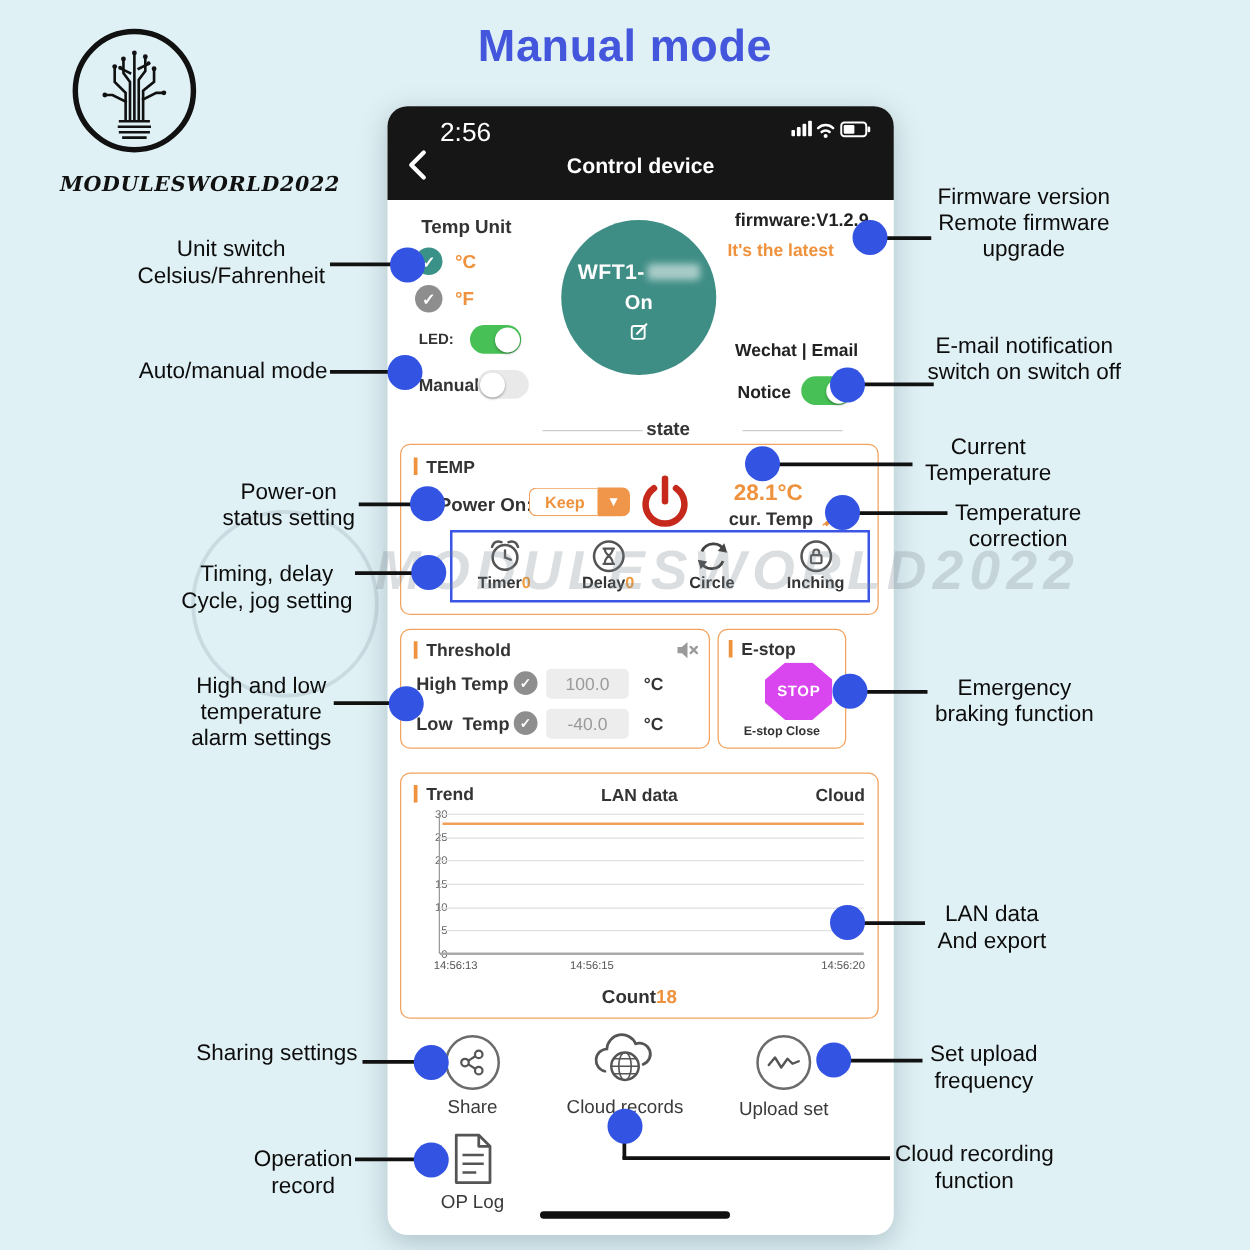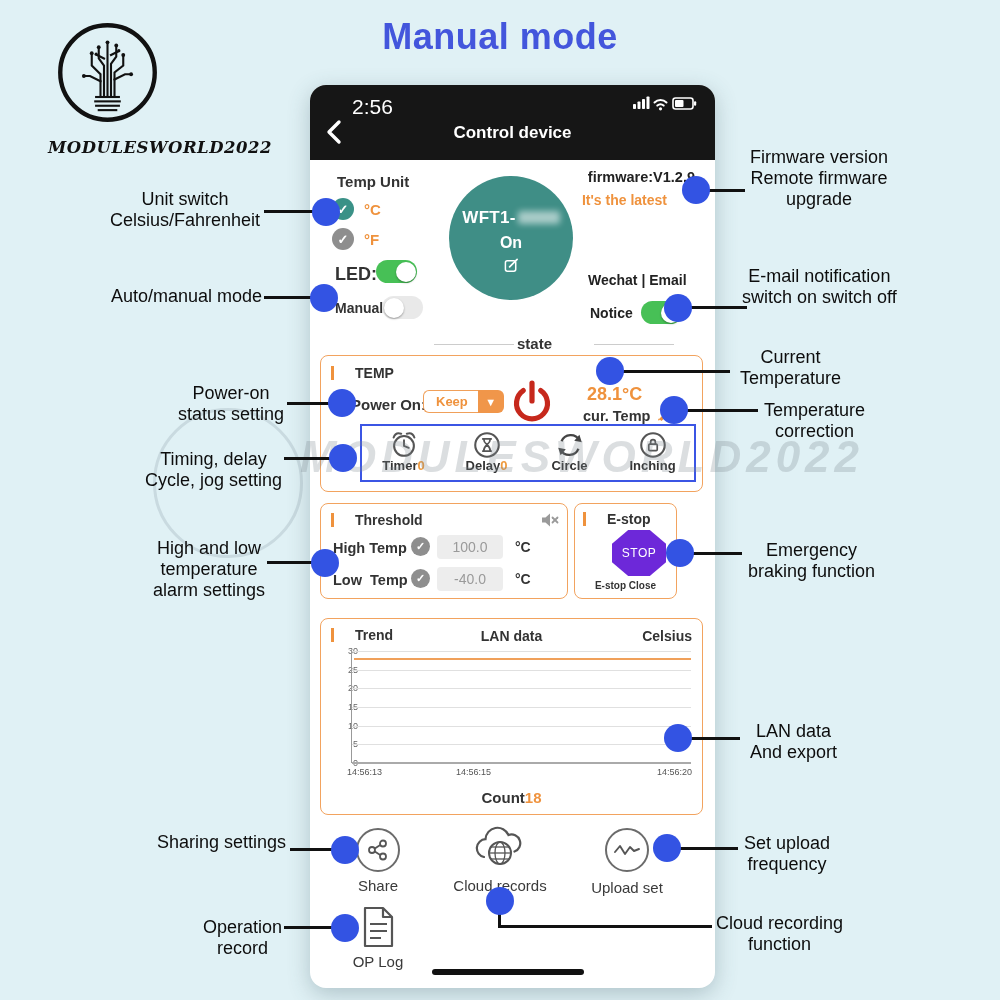--- a/index.html
+++ b/index.html
@@ -88,21 +88,21 @@
   .dev-name { margin-top:32px; font-size:17px; font-weight:700; letter-spacing:0.3px; }
   .blur-blob {
     display:inline-block; width:42px; height:13px; margin-left:2px; vertical-align:-1px;
     background:rgba(255,255,255,0.55); border-radius:3px; filter:blur(3px);
   }
   .dev-state { margin-top:6px; font-size:16px; font-weight:700; }
   .dev-edit { margin-top:6px; }
   .state-divider { position:absolute; top:250px; left:0; right:0; text-align:center;margin-left:44px; }
   .state-divider .bar { position:absolute; top:9px; height:1px; background:#ccc; width:80px; }
   .obox { position:absolute; border:1.5px solid #f2a35f; border-radius:8px; background:#fff; }
-  .obox-title { position:absolute; display:flex; align-items:center; gap:21px; font-size:14px; font-weight:700; color:#333; }
+  .obox-title { position:absolute; display:flex; align-items:center; gap:7px; font-size:14px; font-weight:700; color:#333; }
   .obox-title .bar { width:3px; height:14px; background:#ef923d; }
   .keep-btn { position:absolute; display:flex; cursor:pointer; }
   .keep-label {
     border:1.5px solid #f0a05a; border-right:none; border-radius:6px 0 0 6px;
     padding:3px 10px 3px 12px; font-size:13px; font-weight:700; color:#ef923d; background:#fff;
   }
   .keep-arrow {
     width:26px; background:#f0964a; border-radius:0 6px 6px 0;
     display:flex; align-items:center; justify-content:center; color:#fff; font-size:11px;
   }
@@ -111,24 +111,24 @@
     border:2.5px solid #3b55e4; display:flex;
   }
   .bb-item { flex:1; display:flex; flex-direction:column; align-items:center; justify-content:flex-start; padding-top:3px; cursor:pointer; }
   .bb-label { font-size:13px; font-weight:700; color:#333; margin-top:-3px; }
   .bb-label .cnt { color:#ef9a3d; font-weight:700; }
   .field {
     background:#ededed; border-radius:4px; text-align:center; color:#9a9a9a;
     font-size:14px; padding:4px 0; cursor:text;
   }
   .stop-octagon {
-    position:absolute; width:54px; height:46px; background:#6d28d9; color:#fff;
+    position:absolute; width:54px; height:46px; background:#d946ef; color:#fff;
     clip-path:polygon(30% 0,70% 0,100% 30%,100% 70%,70% 100%,30% 100%,0 70%,0 30%);
     display:flex; align-items:center; justify-content:center;
-    font-size:12px; font-weight:400; letter-spacing:0.5px; cursor:pointer;
+    font-size:12px; font-weight:700; letter-spacing:0.5px; cursor:pointer;
   }
   .plot { position:absolute; left:30px; top:32px; width:340px; height:112px; border-left:1.5px solid #999; }
   .gridline { position:absolute; left:0; right:0; height:1px; background:#e0e0e0; }
   .plot-xaxis { position:absolute; left:0; right:0; bottom:-1px; height:2.5px; background:#aaa; }
   .ytick { position:absolute; right:344px; font-size:9px; color:#666; transform:translateY(-50%); }
   .xtick { position:absolute; top:148px; font-size:9px; color:#555; }
   .data-line { position:absolute; left:2px; right:0; height:2px; background:#f0a05a; }
   .action-label { position:absolute; text-align:center; font-size:15px; color:#3a3a3a; }
   .icon-circle {
     position:absolute; width:44px; height:44px; border:2px solid #6b6b6b; border-radius:50%;
@@ -205,21 +205,21 @@
       <polyline points="15,3 5,13 15,23" fill="none" stroke="#fff" stroke-width="3.4" stroke-linecap="round" stroke-linejoin="round"></polyline>
     </svg>
     <div class="ph-title">Control device</div>
   </div>
 
   <div class="abs sec-label" style="left:27px; top:88px;">Temp Unit</div>
   <div class="abs check teal" style="left:22px; top:113px;">✓</div>
   <div class="abs orange-text" style="left:54px; top:116px; font-size:15px; font-weight:700;">°C</div>
   <div class="abs check gray" style="left:22px; top:143px;">✓</div>
   <div class="abs orange-text" style="left:54px; top:146px; font-size:15px; font-weight:700;">°F</div>
-  <div class="abs" style="left:25px; top:179px; font-size:18px; color:#333; font-weight:600;">LED:</div>
+  <div class="abs" style="left:25px; top:179px; font-size:12px; color:#333; font-weight:600;">LED:</div>
   <div class="abs toggle on" style="left:66px; top:175px;">
       <div class="knob"></div>
     </div>
   <div class="abs" style="left:25px; top:215px; font-size:14px; color:#333; font-weight:600;">Manual:</div>
   <div class="abs toggle off" style="left:72px; top:211px;">
       <div class="knob"></div>
     </div>
 
   <div class="device-circle">
     <div class="dev-name"><span>WFT1-</span><span class="blur-blob"></span></div>
@@ -330,21 +330,21 @@
       </div>
     <div class="abs" style="left:0; right:0; top:76px; text-align:center; font-size:10px; color:#333; font-weight:600;">E-stop Close</div>
   </div>
 
   <div class="obox" style="left:10px; top:533px; width:383px; height:197px;">
     <div class="obox-title" style="left:10px; top:8px;">
         <div class="bar"></div>
         <span>Trend</span>
       </div>
     <div class="abs" style="left:0; right:0; top:9px; text-align:center; font-size:14px; color:#333; font-weight:600;">LAN data</div>
-    <div class="abs pointer" style="right:10px; top:9px; font-size:14px; color:#333; font-weight:600;">Celsius</div>
+    <div class="abs pointer" style="right:10px; top:9px; font-size:14px; color:#333; font-weight:600;">Cloud</div>
 
     <span class="ytick" style="top:32px;">30</span>
     <span class="ytick" style="top:50.7px;">25</span>
     <span class="ytick" style="top:69.3px;">20</span>
     <span class="ytick" style="top:88px;">15</span>
     <span class="ytick" style="top:106.7px;">10</span>
     <span class="ytick" style="top:125.3px;">5</span>
     <span class="ytick" style="top:144px;">0</span>
 
     <div class="plot">

